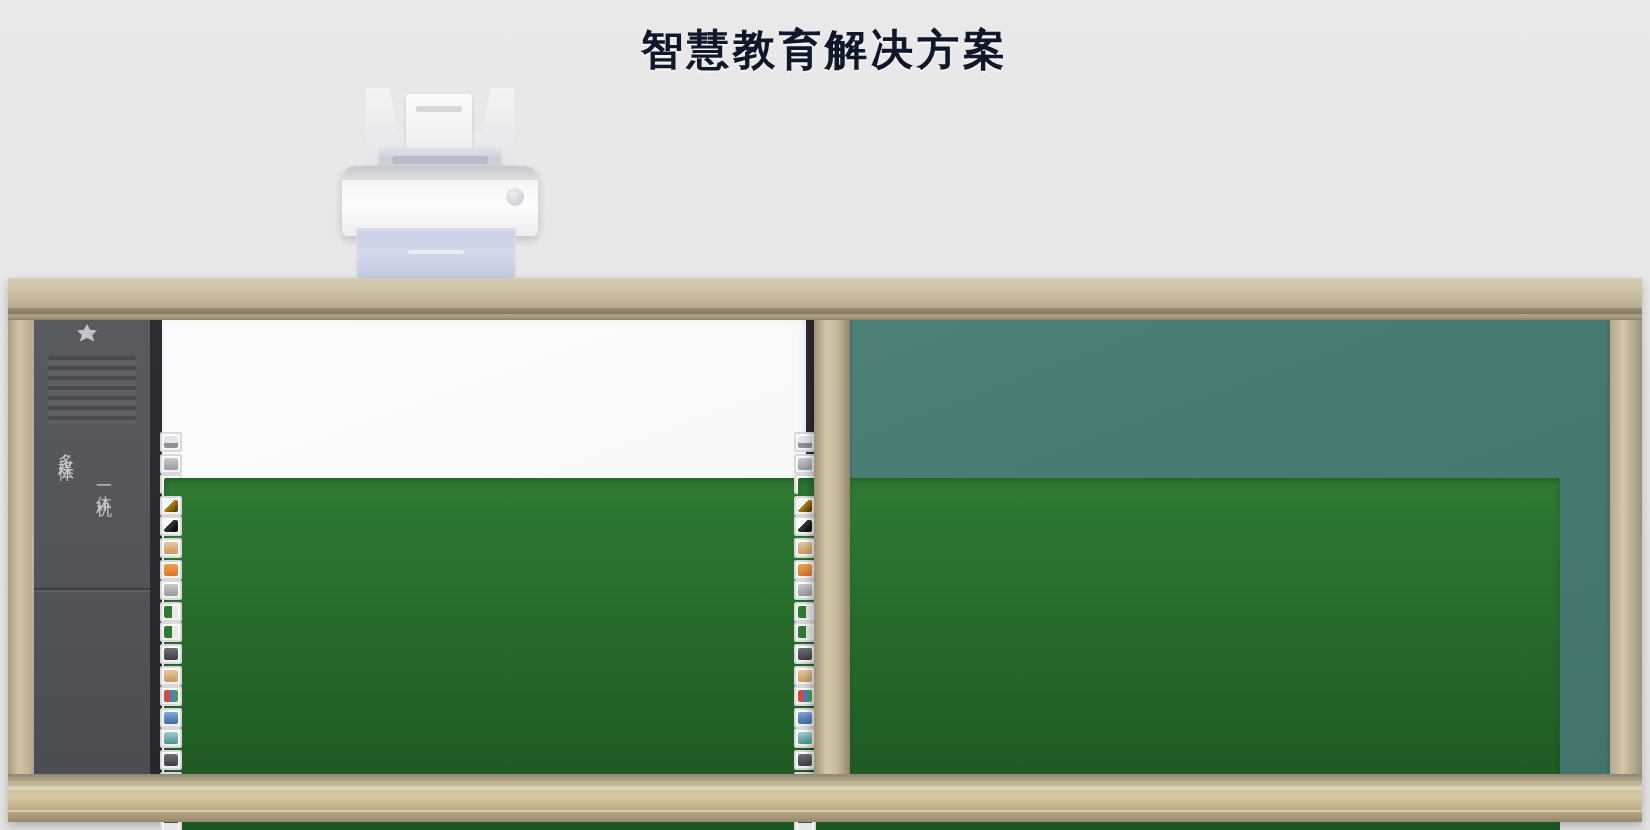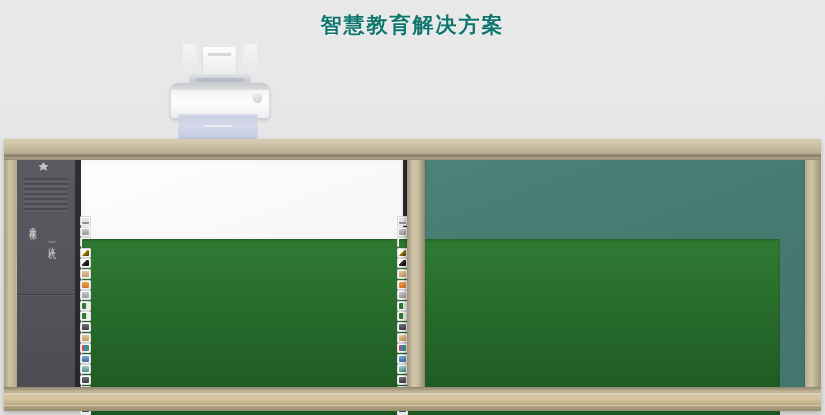--- a/index.html
+++ b/index.html
@@ -10,21 +10,21 @@
     position:relative;
   }
   #stage{position:absolute;left:0;top:0;width:825px;height:415px;overflow:hidden;}
 
   
   .wall{position:absolute;left:0;top:0;width:825px;height:415px;
         background:linear-gradient(180deg,#e9e9e9 0%,#e5e5e5 55%,#e2e2e2 100%);}
 
   
   .title{position:absolute;left:0;top:11px;width:825px;text-align:center;
-         font-size:21px;font-weight:bold;color:#0f766e;letter-spacing:2px;
+         font-size:21px;font-weight:bold;color:#0f172a;letter-spacing:2px;
          font-family:"DejaVu Sans","Liberation Sans",sans-serif;
          text-shadow:0 1px 0 rgba(255,255,255,.6);}
 
   
   .proj-wrap{position:absolute;left:165px;top:44px;width:110px;height:100px;}
   .proj-bracket{position:absolute;left:18px;top:0px;width:74px;height:40px;
         background:linear-gradient(180deg,#f4f4f6 0%,#e4e4e8 100%);
         clip-path:polygon(0% 0%,16% 0%,22% 58%,78% 58%,84% 0%,100% 0%,100% 100%,0% 100%);
         box-shadow:0 1px 2px rgba(0,0,0,.10);}
   .proj-neck{position:absolute;left:38px;top:3px;width:33px;height:30px;

